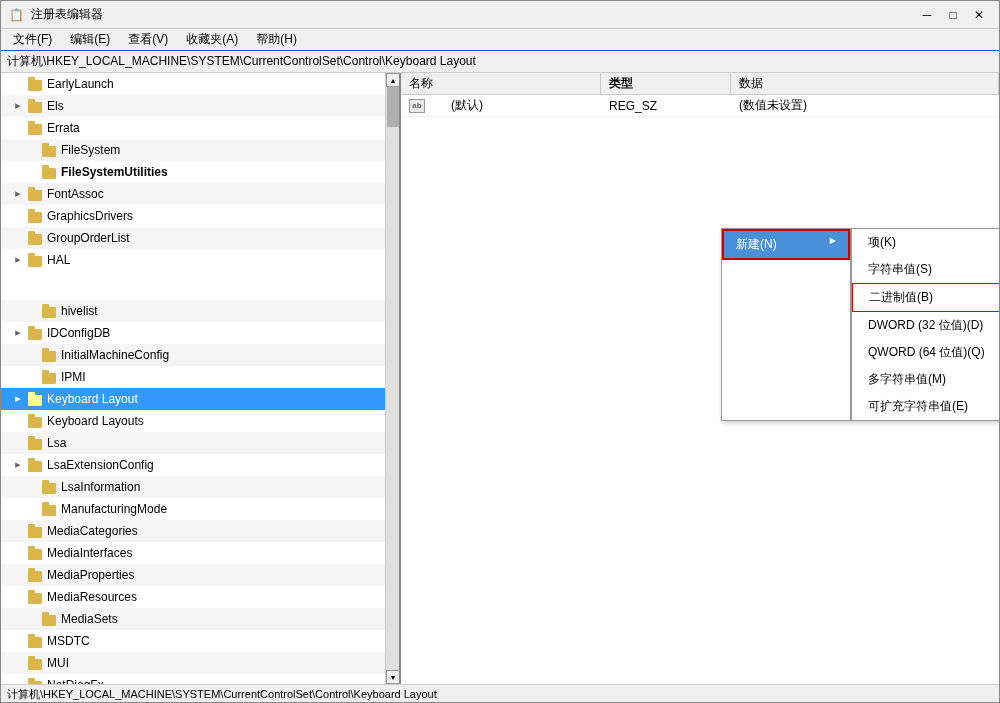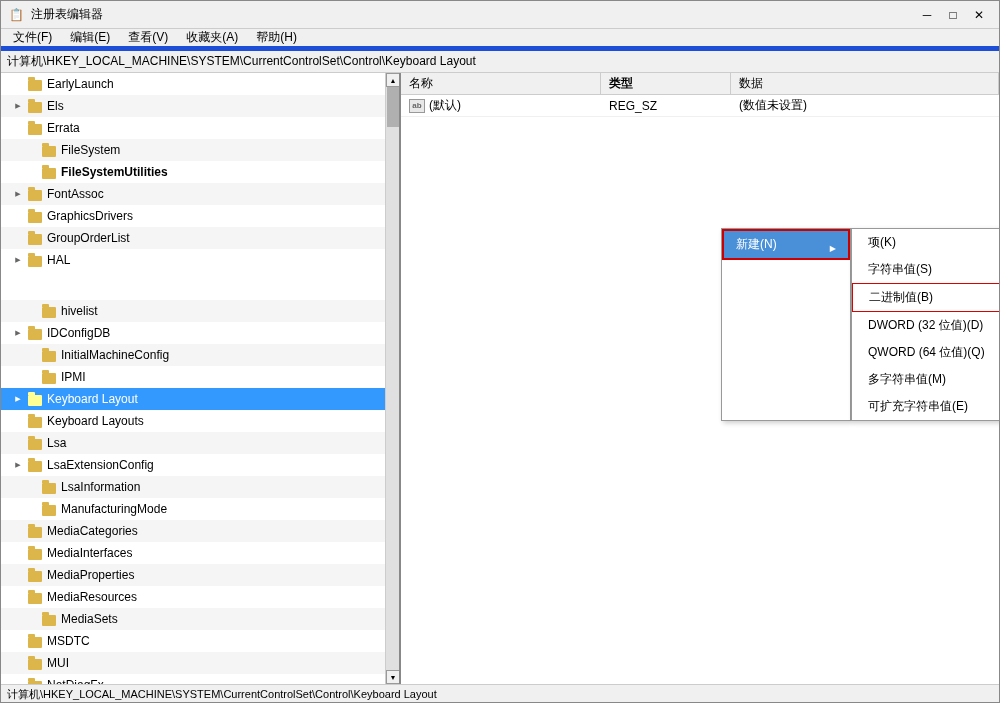--- a/index.html
+++ b/index.html
@@ -54,21 +54,21 @@
     }
 
     
     .menu-bar {
       background: #f0f0f0;
       height: 22px;
       display: flex;
       align-items: center;
       padding: 0 4px;
       gap: 2px;
-      border-bottom: 5px solid #1d4ed8;
+      border-bottom: 1px solid #1d4ed8;
     }
     .menu-item {
       padding: 2px 8px;
       cursor: pointer;
       font-size: 12px;
     }
 
     
     .address-bar {
       background: #f0f0f0;
@@ -230,20 +230,21 @@
     .table-row:nth-child(odd) { background: #f8f8f8; }
     .table-row:nth-child(even) { background: white; }
     .cell {
       padding: 12px 8px;
       font-size: 12px;
       height: 100%;
       display: flex;
       align-items: center;
       overflow: hidden;
       white-space: nowrap;
+      gap: 22px;
     }
     .cell-name { width: 200px; }
     .cell-type { width: 130px; }
     .cell-data { flex: 1; }
 
     .reg-icon {
       width: 16px;
       height: 14px;
       margin-right: 4px;
       display: inline-flex;
@@ -283,21 +284,21 @@
       border: 1px solid #999;
       box-shadow: 2px 2px 5px rgba(0,0,0,0.2);
       width: 130px;
     }
     .context-menu-item {
       padding: 5px 20px;
       font-size: 12px;
       cursor: pointer;
       white-space: nowrap;
       display: flex;
-      align-items: flex-end;
+      align-items: flex-start;
       justify-content: space-between;
     }
     .context-menu-item.highlighted {
       background: #3399ff;
       color: white;
     }
     .submenu-arrow { font-size: 8px; }
 
     .context-submenu {
       background: white;

